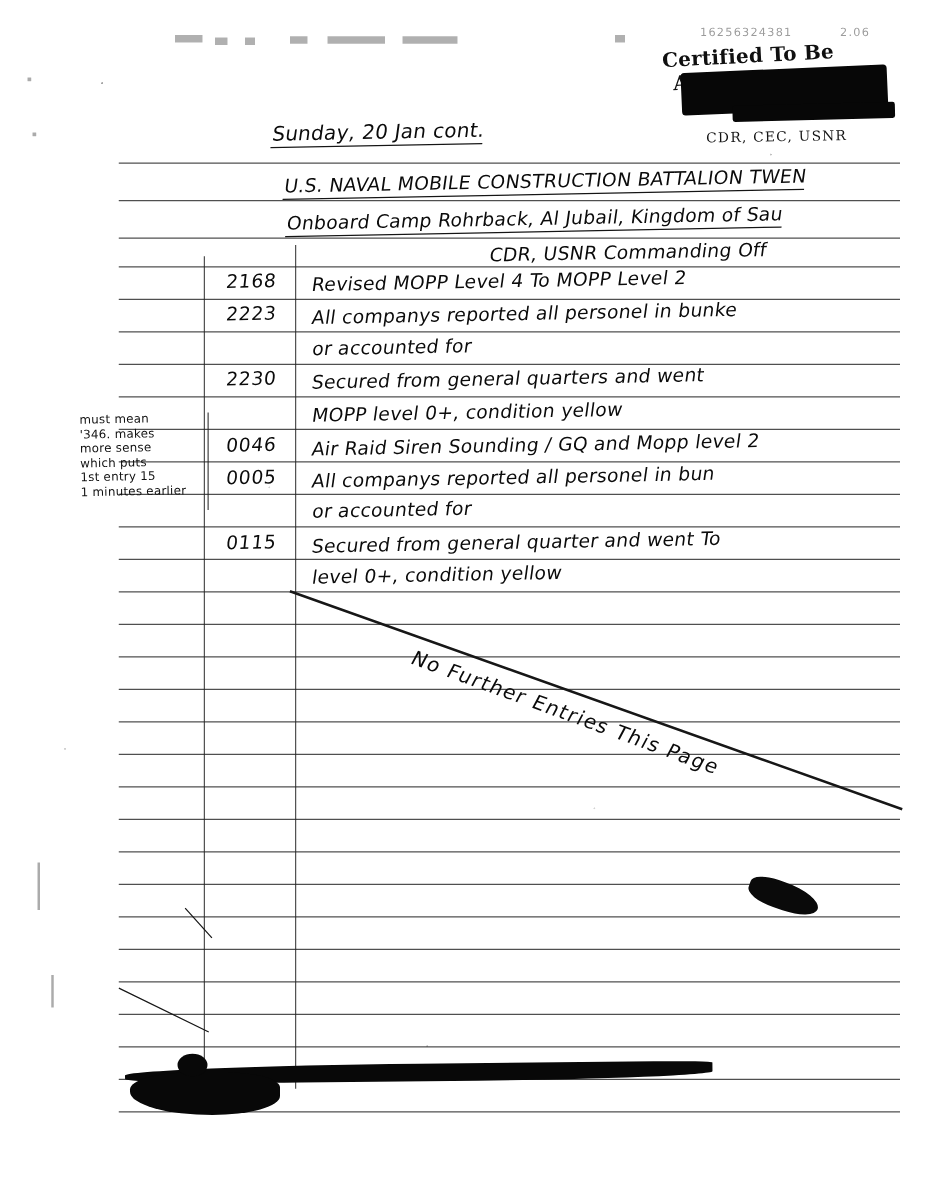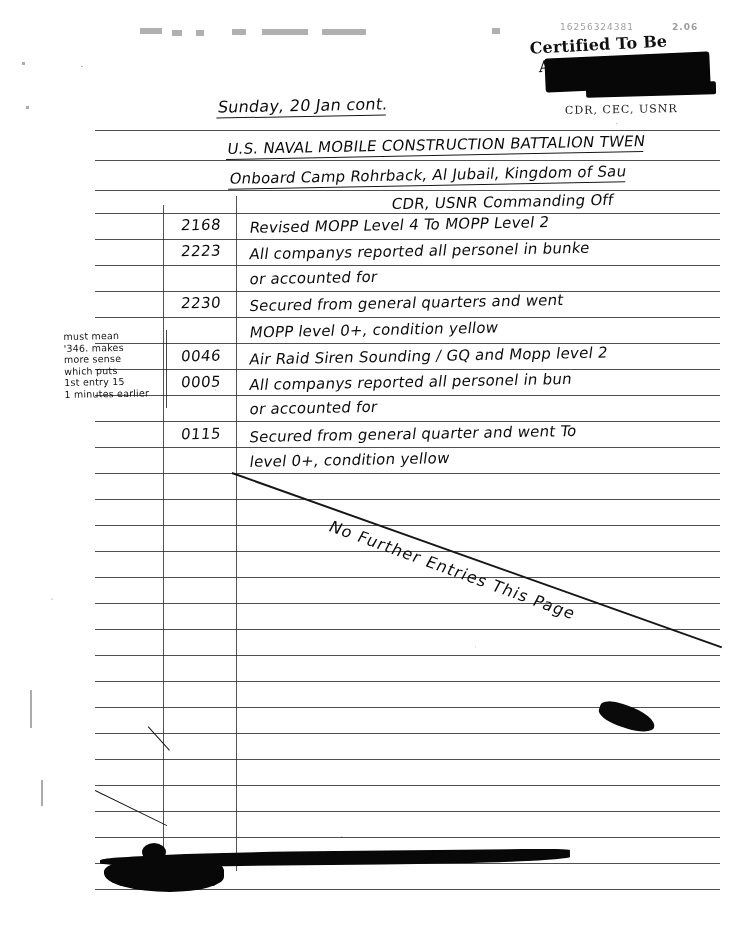--- a/index.html
+++ b/index.html
@@ -246,21 +246,21 @@
   <div class="scan-noise"></div>
 
   <div class="faint-blocks" style="left:140px; top:28px; width:22px;"></div>
   <div class="faint-blocks" style="left:172px; top:30px; width:10px;"></div>
   <div class="faint-blocks" style="left:196px; top:30px; width:8px;"></div>
   <div class="faint-blocks" style="left:232px; top:29px; width:14px;"></div>
   <div class="faint-blocks" style="left:262px; top:29px; width:46px;"></div>
   <div class="faint-blocks" style="left:322px; top:29px; width:44px;"></div>
   <div class="faint-blocks" style="left:492px; top:28px; width:8px;"></div>
   <div class="faint" style="left:560px; top:22px;">16256324381</div>
-  <div class="faint" style="left:672px; top:22px;font-weight:bold;">2.06</div>
+  <div class="faint" style="left:672px; top:22px;">2.06</div>
 
   <div class="stamp">
     <div class="stamp-line1">Certified To Be</div>
     <div class="stamp-line2">A True Copy</div>
   </div>
   <div class="stamp-sig"></div>
   <div class="stamp-sig2"></div>
   <div class="stamp-title">CDR, CEC, USNR</div>
 
   <div class="rule" style="top:130px;"></div>

